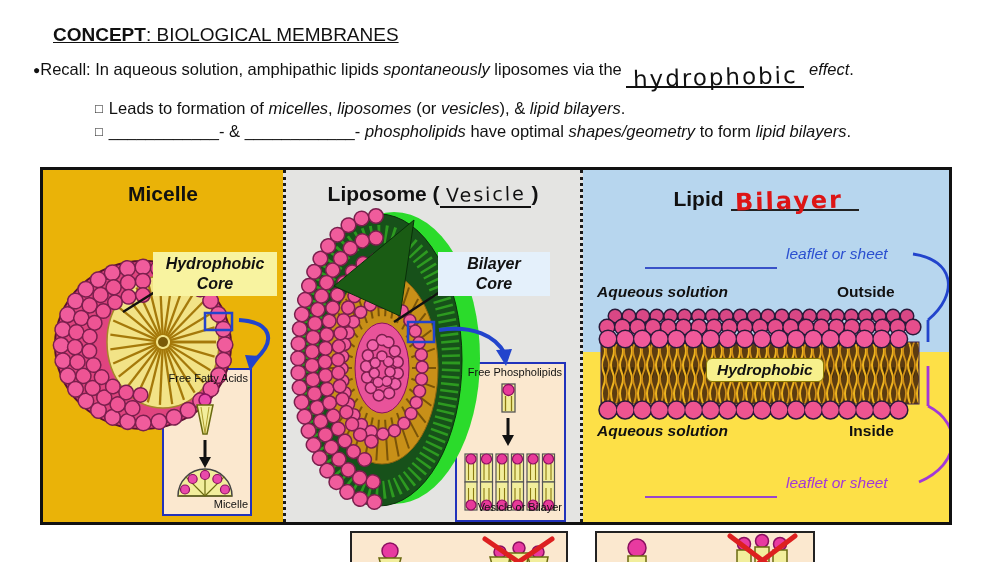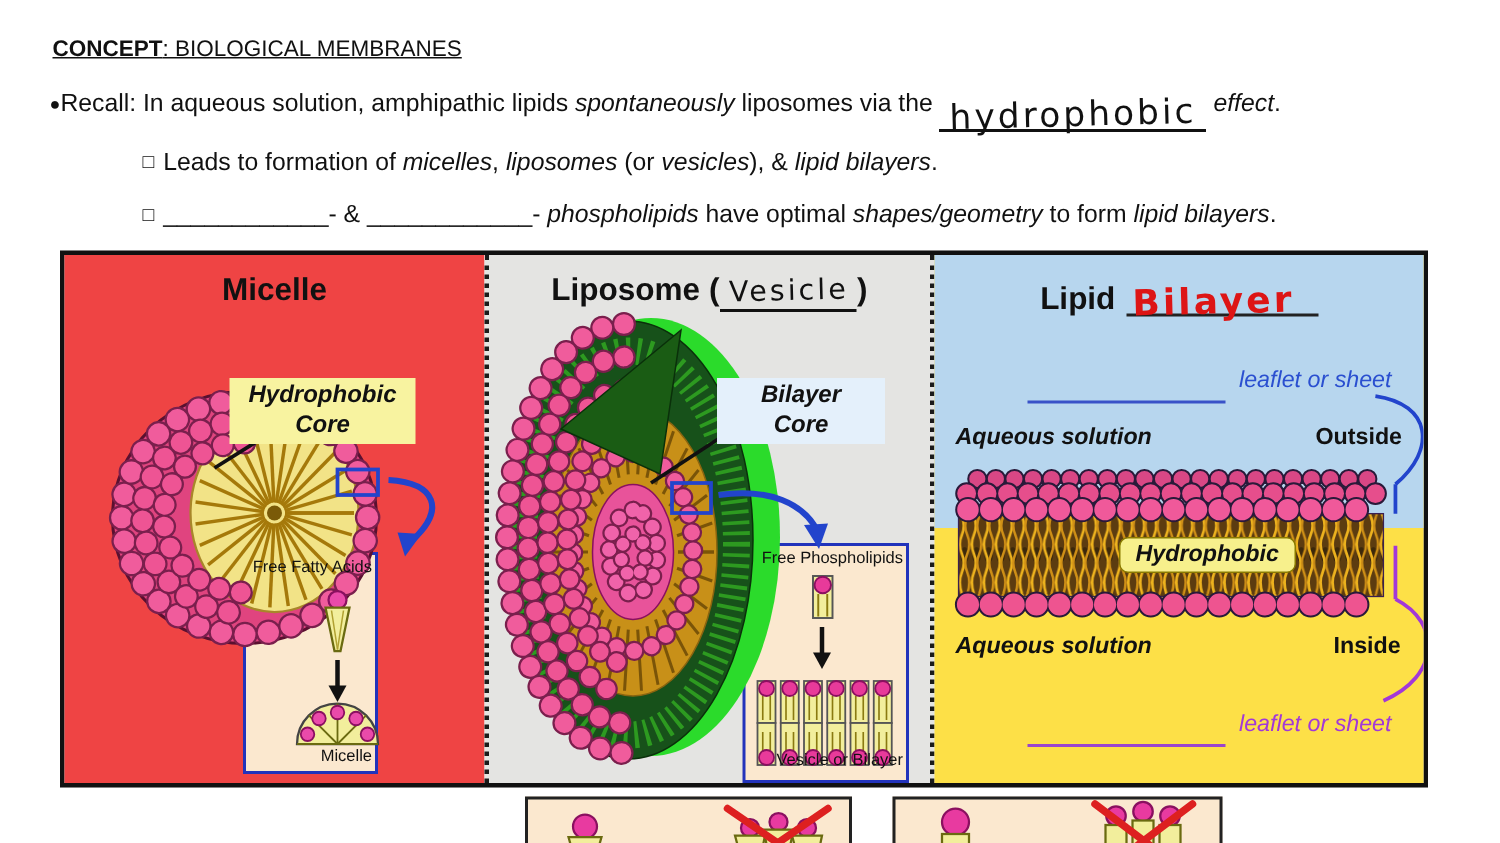--- a/index.html
+++ b/index.html
@@ -4,33 +4,33 @@
 <style>
   html,body{margin:0;padding:0;}
   body{
     width:1000px;height:562px;overflow:hidden;background:#ffffff;
     font-family:"Liberation Sans","DejaVu Sans",sans-serif;color:#111;
     position:relative;
   }
   .hw{font-family:"DejaVu Sans",sans-serif;letter-spacing:2px;display:inline-block;transform:rotate(-1.5deg);font-weight:500;}
   
   .hdr{position:absolute;left:35px;font-size:16.5px;white-space:nowrap;}
-  #line1{top:24px;font-size:15px;}
+  #line1{top:24px;font-size:19px;margin-left:18px;}
   #line1 .underlined{text-decoration:underline;}
   #line2{top:60px;left:33px;}
   #line3{top:99px;left:95px;}
-  #line4{top:134px;left:95px;}
+  #line4{top:122px;left:95px;}
   .it{font-style:italic;}
   .blank-hw{display:inline-block;min-width:178px;border-bottom:2.5px solid #111;text-align:center;height:25px;vertical-align:-7px;}
   .blank-hw .hw{font-size:23px;position:relative;top:3px;}
   .cb{font-size:13px;position:relative;top:-1px;margin-right:6px;}
   
   #figbox{position:absolute;left:40px;top:167px;width:906px;height:352px;border:3px solid #111;display:flex;background:#edecea;}
   .panel{position:relative;height:100%;}
-  #p-micelle{width:240px;background:#ef4444;padding-left:40px;}
+  #p-micelle{width:240px;background:#eab308;}
   #p-liposome{width:294px;background:#e4e4e2;border-left:3px dotted #1a1a1a;border-right:3px dotted #1a1a1a;}
   #p-bilayer{flex:1;background:#fde047;}
   #bl-top-bg{position:absolute;left:0;top:0;right:0;height:182px;background:#b7d6ee;}
   .ptitle{position:absolute;top:12px;left:0;right:0;text-align:center;font-weight:bold;font-size:21px;z-index:6;}
   .ptitle .hw{font-size:19px;font-weight:500;}
   .paren-blank{border-bottom:2.5px solid #111;padding:0 6px;display:inline-block;height:24px;}
   .ovl{position:absolute;inset:0;width:100%;height:100%;z-index:5;pointer-events:none;}
   .lbl{position:absolute;z-index:6;text-align:center;font-weight:bold;font-style:italic;font-size:16px;line-height:1.25;padding:2px 4px;}
   .inset{position:absolute;border:2px solid #2233bb;background:#fbe8cf;z-index:4;}
   .inset-title{position:absolute;z-index:6;text-align:right;font-size:11px;color:#111;}

